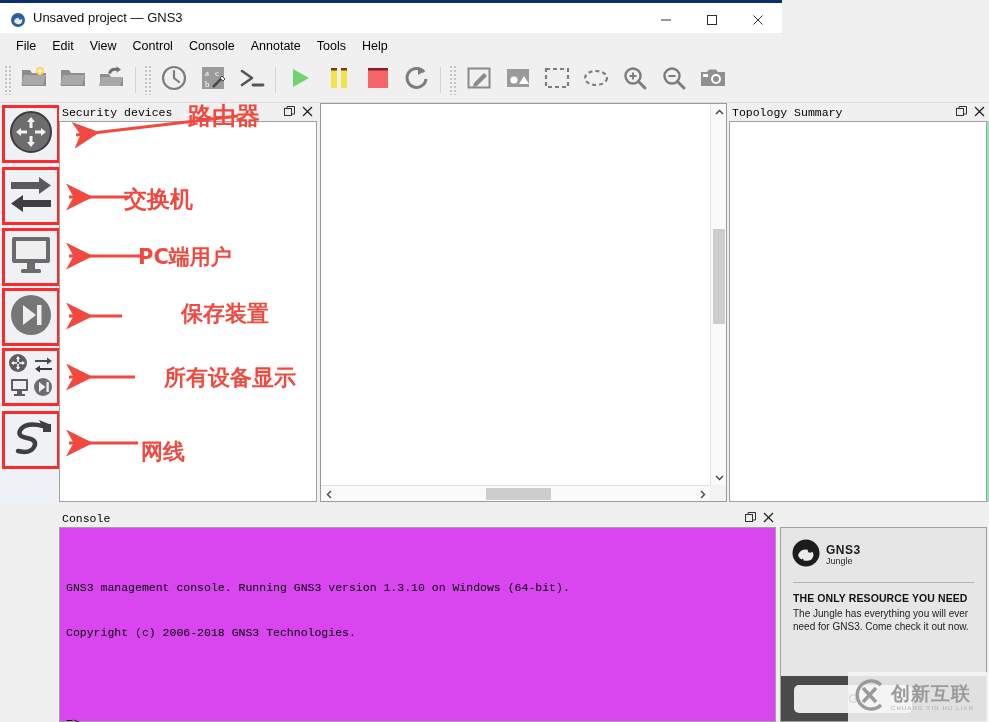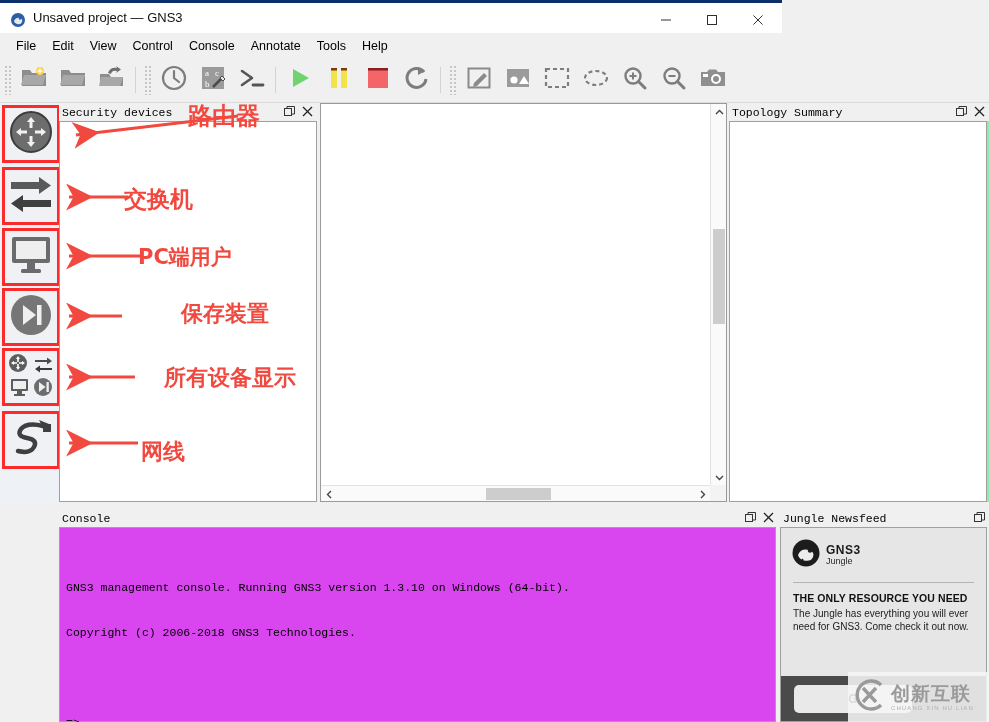--- a/index.html
+++ b/index.html
@@ -598,31 +598,20 @@
   </div>
   <div id="conbody">
     <div>GNS3 management console. Running GNS3 version 1.3.10 on Windows (64-bit).</div>
     <div>Copyright (c) 2006-2018 GNS3 Technologies.</div>
     <div>&nbsp;</div>
     <div>=&gt;</div>
   </div>
 </div>
 
 <div id="jungpanel">
-  <div class="panelhdr">
-    <span>Jungle Newsfeed</span>
-    <div class="hdrbtns">
-      <div class="hdrbtn">
-        <svg width="11" height="11" viewBox="0 0 11 11">
-          <rect x="0.5" y="2.5" width="7" height="7" fill="none" stroke="#333" stroke-width="1"></rect>
-          <path d="M3 2.5 V0.5 H10.5 V8 H8" fill="none" stroke="#333" stroke-width="1"></path>
-        </svg>
-      </div>
-    </div>
-  </div>
   <div id="jungbody">
     <div class="jung-logo-row">
       <span>
         <svg width="30" height="30" viewBox="0 0 30 30">
           <circle cx="15" cy="15" r="13.5" fill="#1c1c1c"></circle>
           <path d="M7 17 q3-7 11-5 q6 2 4 7 q-2 5-9 3.5 q-5-1.5-6-5.5z" fill="#ececec"></path>
           <circle cx="19" cy="12.5" r="2.2" fill="#1c1c1c"></circle>
           <path d="M12 21 q-2 3 1 4" fill="none" stroke="#1c1c1c" stroke-width="1.4"></path>
         </svg>
       </span>

